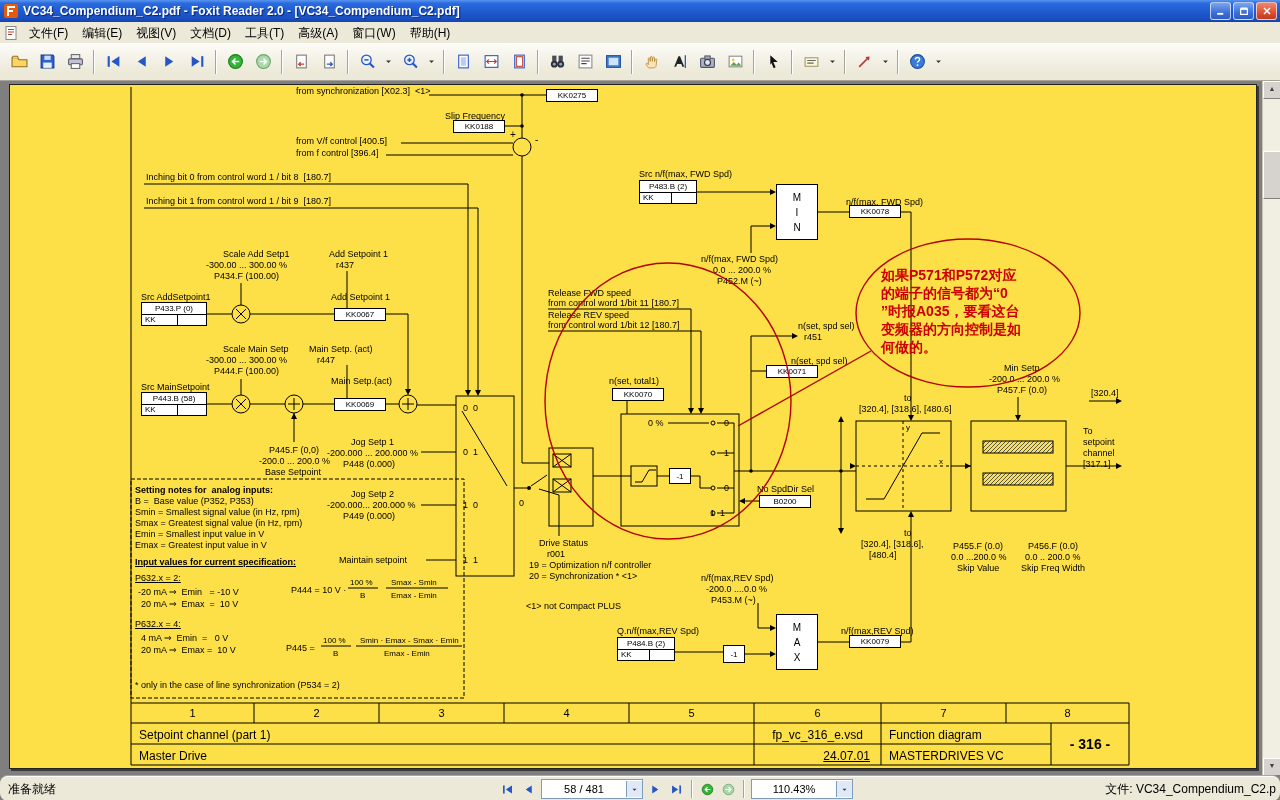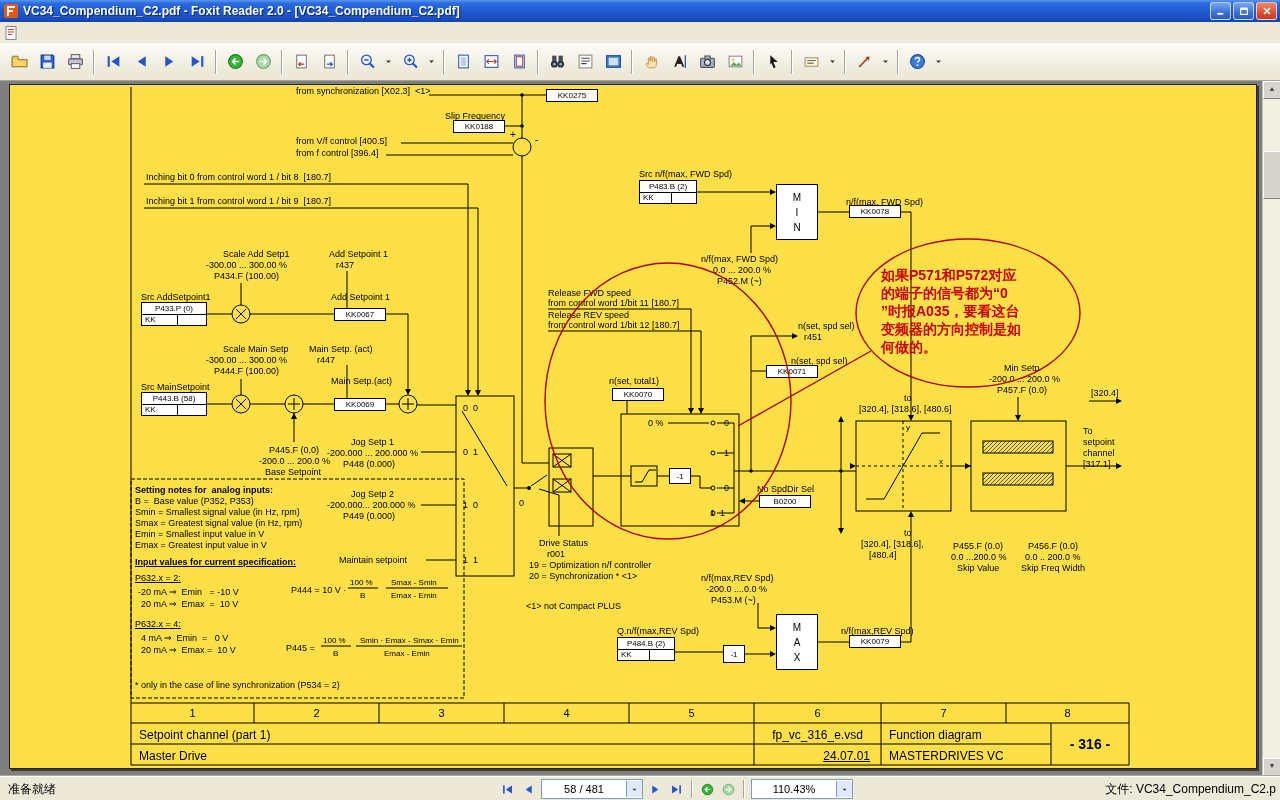--- a/index.html
+++ b/index.html
@@ -64,21 +64,21 @@
     border-left:1px solid #c9c5b2;}
   .sb-btn{position:absolute;left:0;width:16px;height:16px;background:#d6d3ce;
     border:1px solid;border-color:#fff #808080 #808080 #fff;font-size:7px;line-height:14px;
     text-align:center;color:#404040;}
   .sb-up{top:0;} .sb-down{bottom:0;}
   .sb-thumb{position:absolute;left:0;top:70px;width:16px;height:46px;background:#d6d3ce;
     border:1px solid;border-color:#fff #808080 #808080 #fff;}
 
   
   .statusbar{position:absolute;left:0;top:776px;width:1280px;height:24px;background:#ece9d8;
-    border-top:1px solid #fff;box-shadow:0 -1px 0 #aca899;font-size:12px;}
+    border-top:1px solid #fff;box-shadow:0 -1px 0 #aca899;font-size:12px;border-radius:8px;}
   .status-text{position:absolute;left:8px;top:4px;}
   .file-info{position:absolute;right:4px;top:4px;white-space:nowrap;}
   #sb-nav{position:absolute;left:497px;top:2px;height:20px;display:flex;align-items:center;}
   .sb-navbtn{width:21px;height:19px;border:none;background:transparent;padding:0;
     display:inline-flex;align-items:center;justify-content:center;}
   .sb-navbtn svg{width:13px;height:13px;}
   .sb-sep{display:inline-block;width:1px;height:18px;background:#a8a49a;border-right:1px solid #fff;margin:0 4px;}
   .combo{display:inline-flex;align-items:center;height:18px;border:1px solid #7f9db9;background:#fff;
     margin:0 2px;}
   .combo-text{padding:0 16px;min-width:52px;text-align:center;font-size:11px;}
@@ -119,20 +119,21 @@
       </span>
   </div>
 
   <div class="menubar">
     <span class="doc-icon">
       <svg viewBox="0 0 16 16">
           <rect x="3" y="1.5" width="10" height="13" fill="#fff" stroke="#888"></rect>
           <path d="M5 4.5h6M5 7h6M5 9.5h4" stroke="#c0392b" stroke-width="1.2"></path>
         </svg>
     </span>
+    <span class="menu-items" id="menu-items"><span class="menu-item">文件(F)</span><span class="menu-item">编辑(E)</span><span class="menu-item">视图(V)</span><span class="menu-item">文档(D)</span><span class="menu-item">工具(T)</span><span class="menu-item">高级(A)</span><span class="menu-item">窗口(W)</span><span class="menu-item">帮助(H)</span></span>
   </div>
 
   <div class="toolbar" id="toolbar-items">
       <button class="tb-btn">
         <svg viewBox="0 0 16 16">
           <path d="M1 4.5h5l1.5 1.8H15V13H1z" fill="#fcd462" stroke="#8f6d1f"></path>
           <path d="M1 4.5L2 3h4l1 1.5" fill="#ffe9a8" stroke="#8f6d1f"></path>
         </svg>
       </button>
       <button class="tb-btn">

